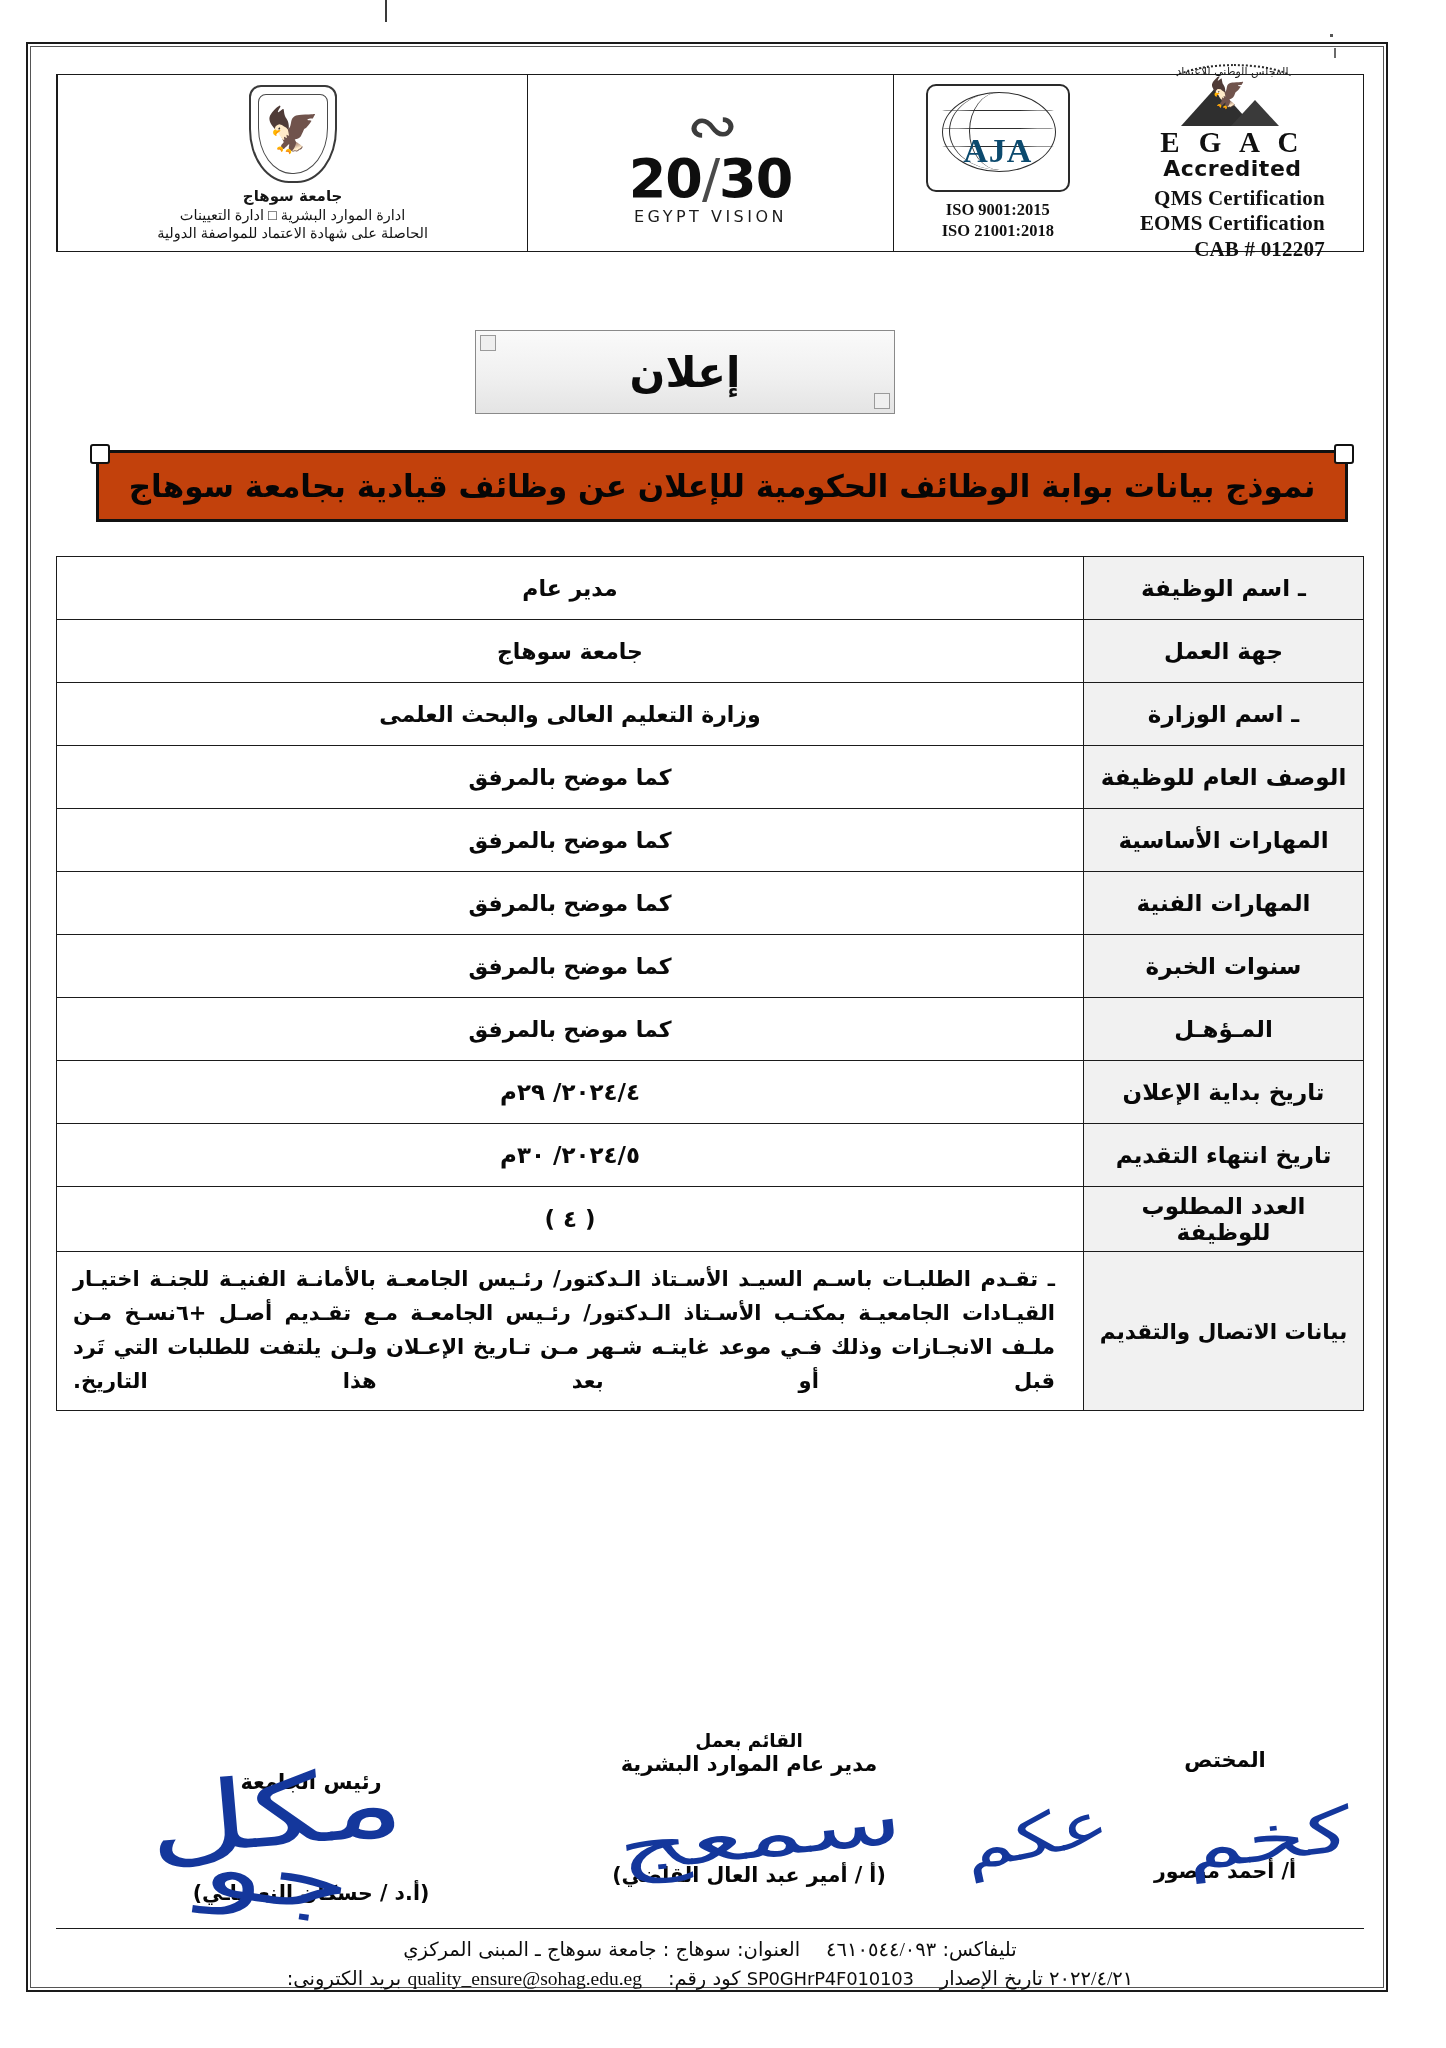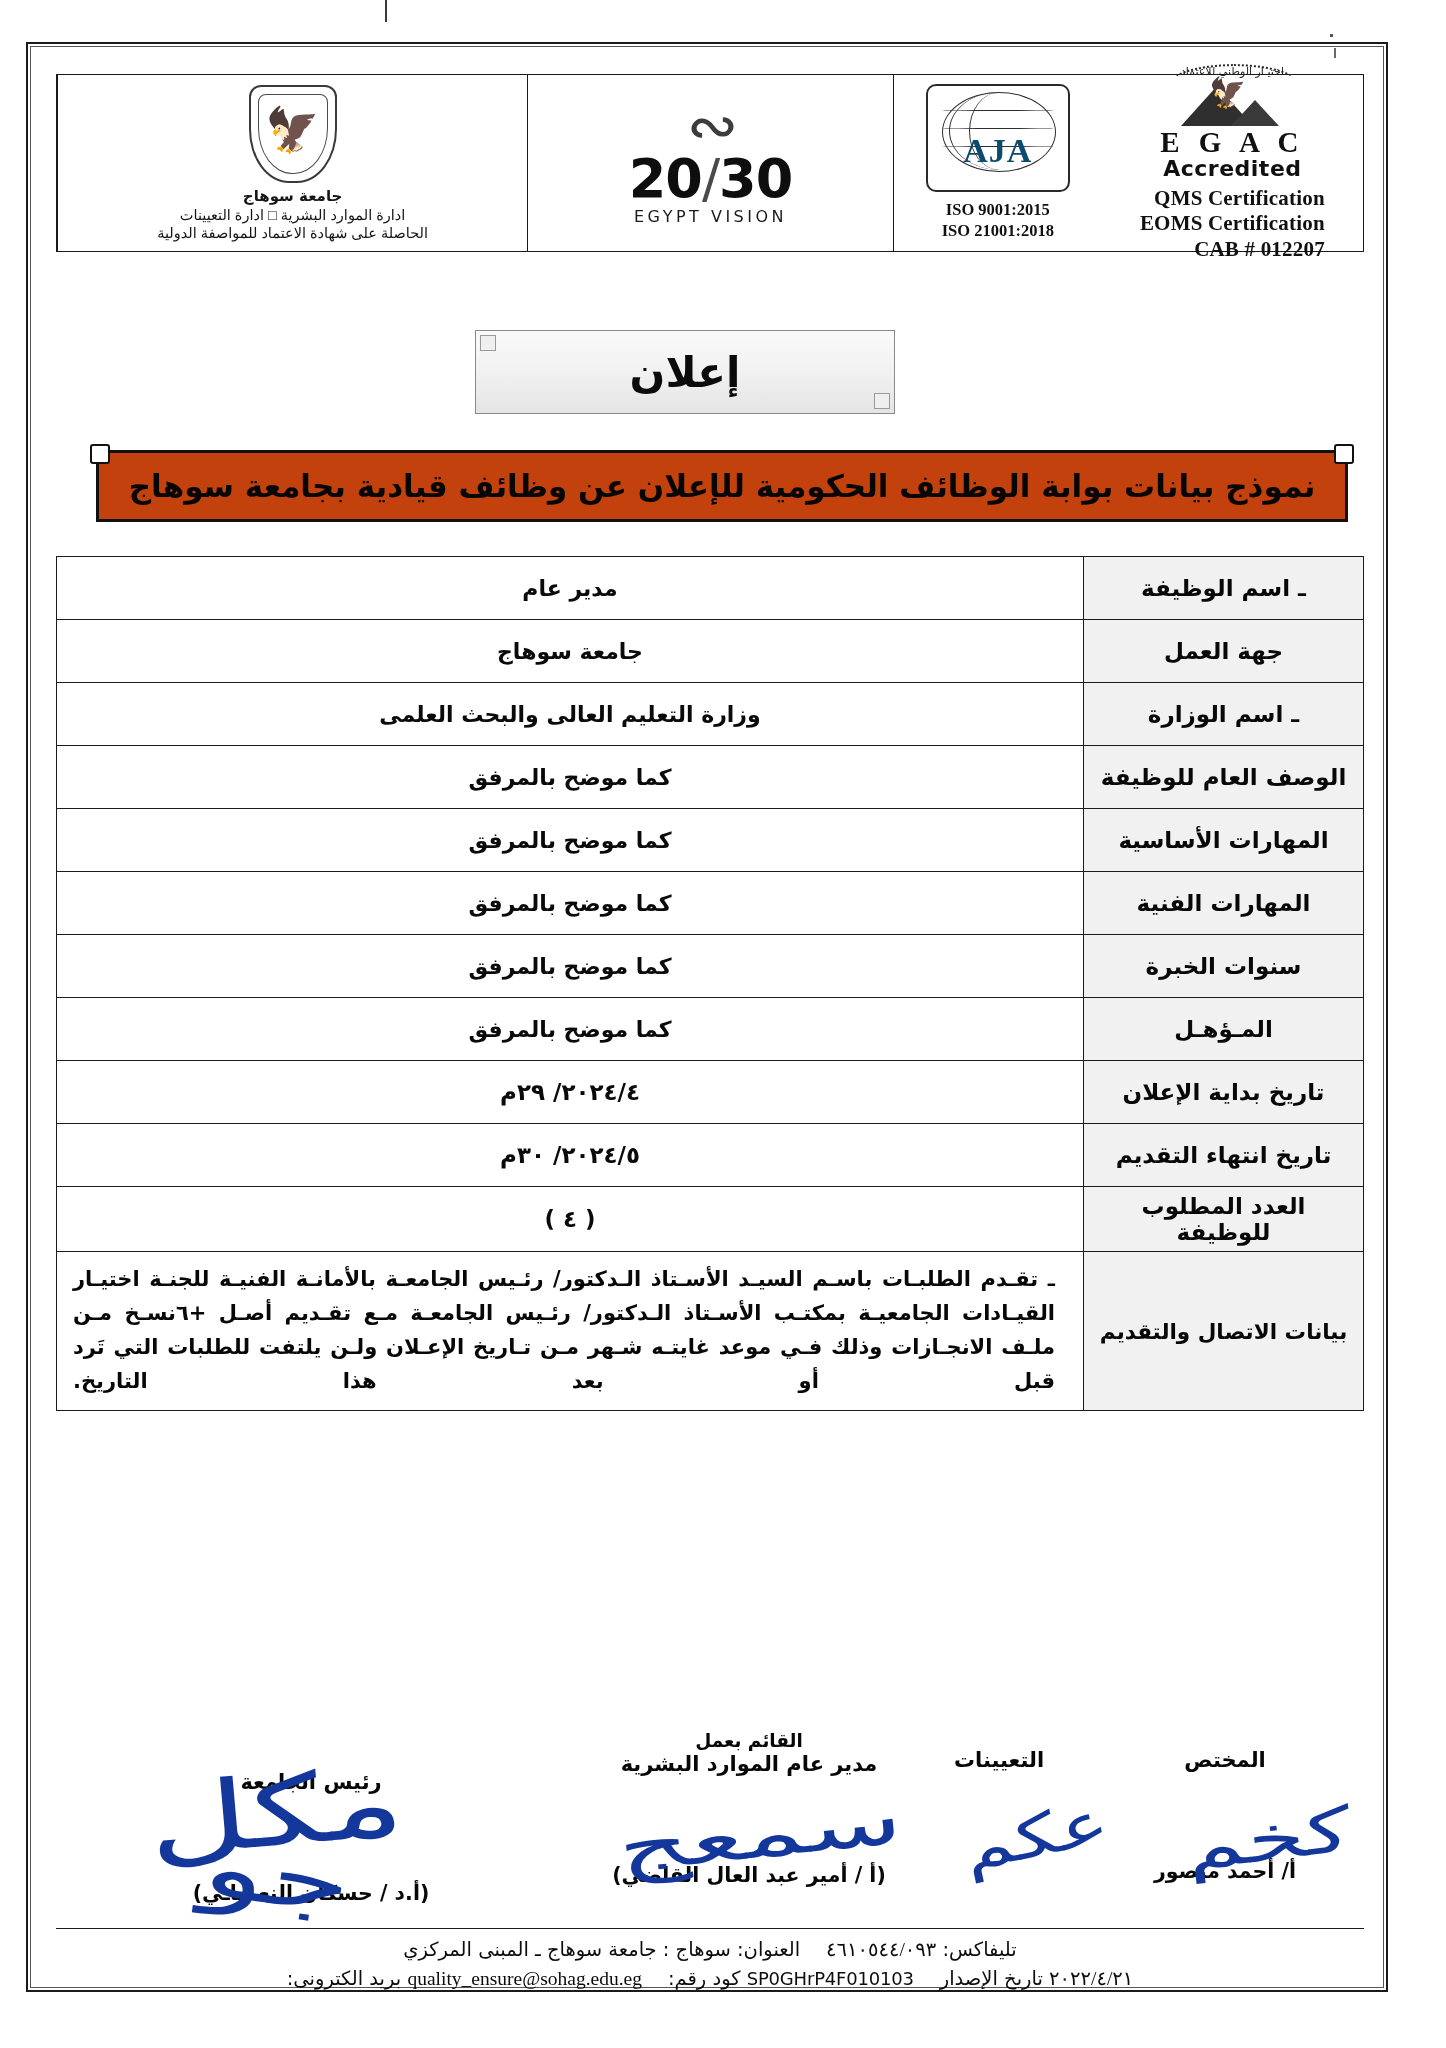--- a/index.html
+++ b/index.html
@@ -547,21 +547,21 @@
       <div class="aja-iso">
         <div>ISO 9001:2015</div>
         <div>ISO 21001:2018</div>
       </div>
     </div>
 
     <div class="logo-cell cell-egac">
       <div class="egac-wrap">
         <div class="egac-emblem">
           <div class="egac-arc"></div>
-          <div class="egac-arc-text">اختيـار الوطني للاعتماد</div>
+          <div class="egac-arc-text">المجلس الوطني للاعتماد</div>
           <div class="egac-mountain"></div>
           <div class="egac-mountain2"></div>
           <div class="egac-bird">🦅</div>
         </div>
         <div class="egac-title">E G A C</div>
         <div class="egac-sub">Accredited</div>
         <div class="egac-lines">
           <div>QMS Certification</div>
           <div>EOMS Certification</div>
           <div>CAB # 012207</div>
@@ -631,24 +631,20 @@
     </tbody>
   </table>
 
   <div class="sig-area">
 
     <div class="sig-col c-mokhtas">
       <div class="sig-role">المختص</div>
       <div class="sig-name">أ/ أحمد منصور</div>
     </div>
 
-    <div class="sig-col c-taein">
-      <div class="sig-role">التعيينات</div>
-      <div class="sig-name"></div>
-    </div>
 
     <div class="sig-col c-hr">
       <div class="sig-role">
         <span class="small-top">القائم بعمل</span>
         <span>مدير عام الموارد البشرية</span>
       </div>
       <div class="sig-name">(أ / أمير عبد العال القاضي)</div>
     </div>
 
     <div class="sig-col c-pres">

